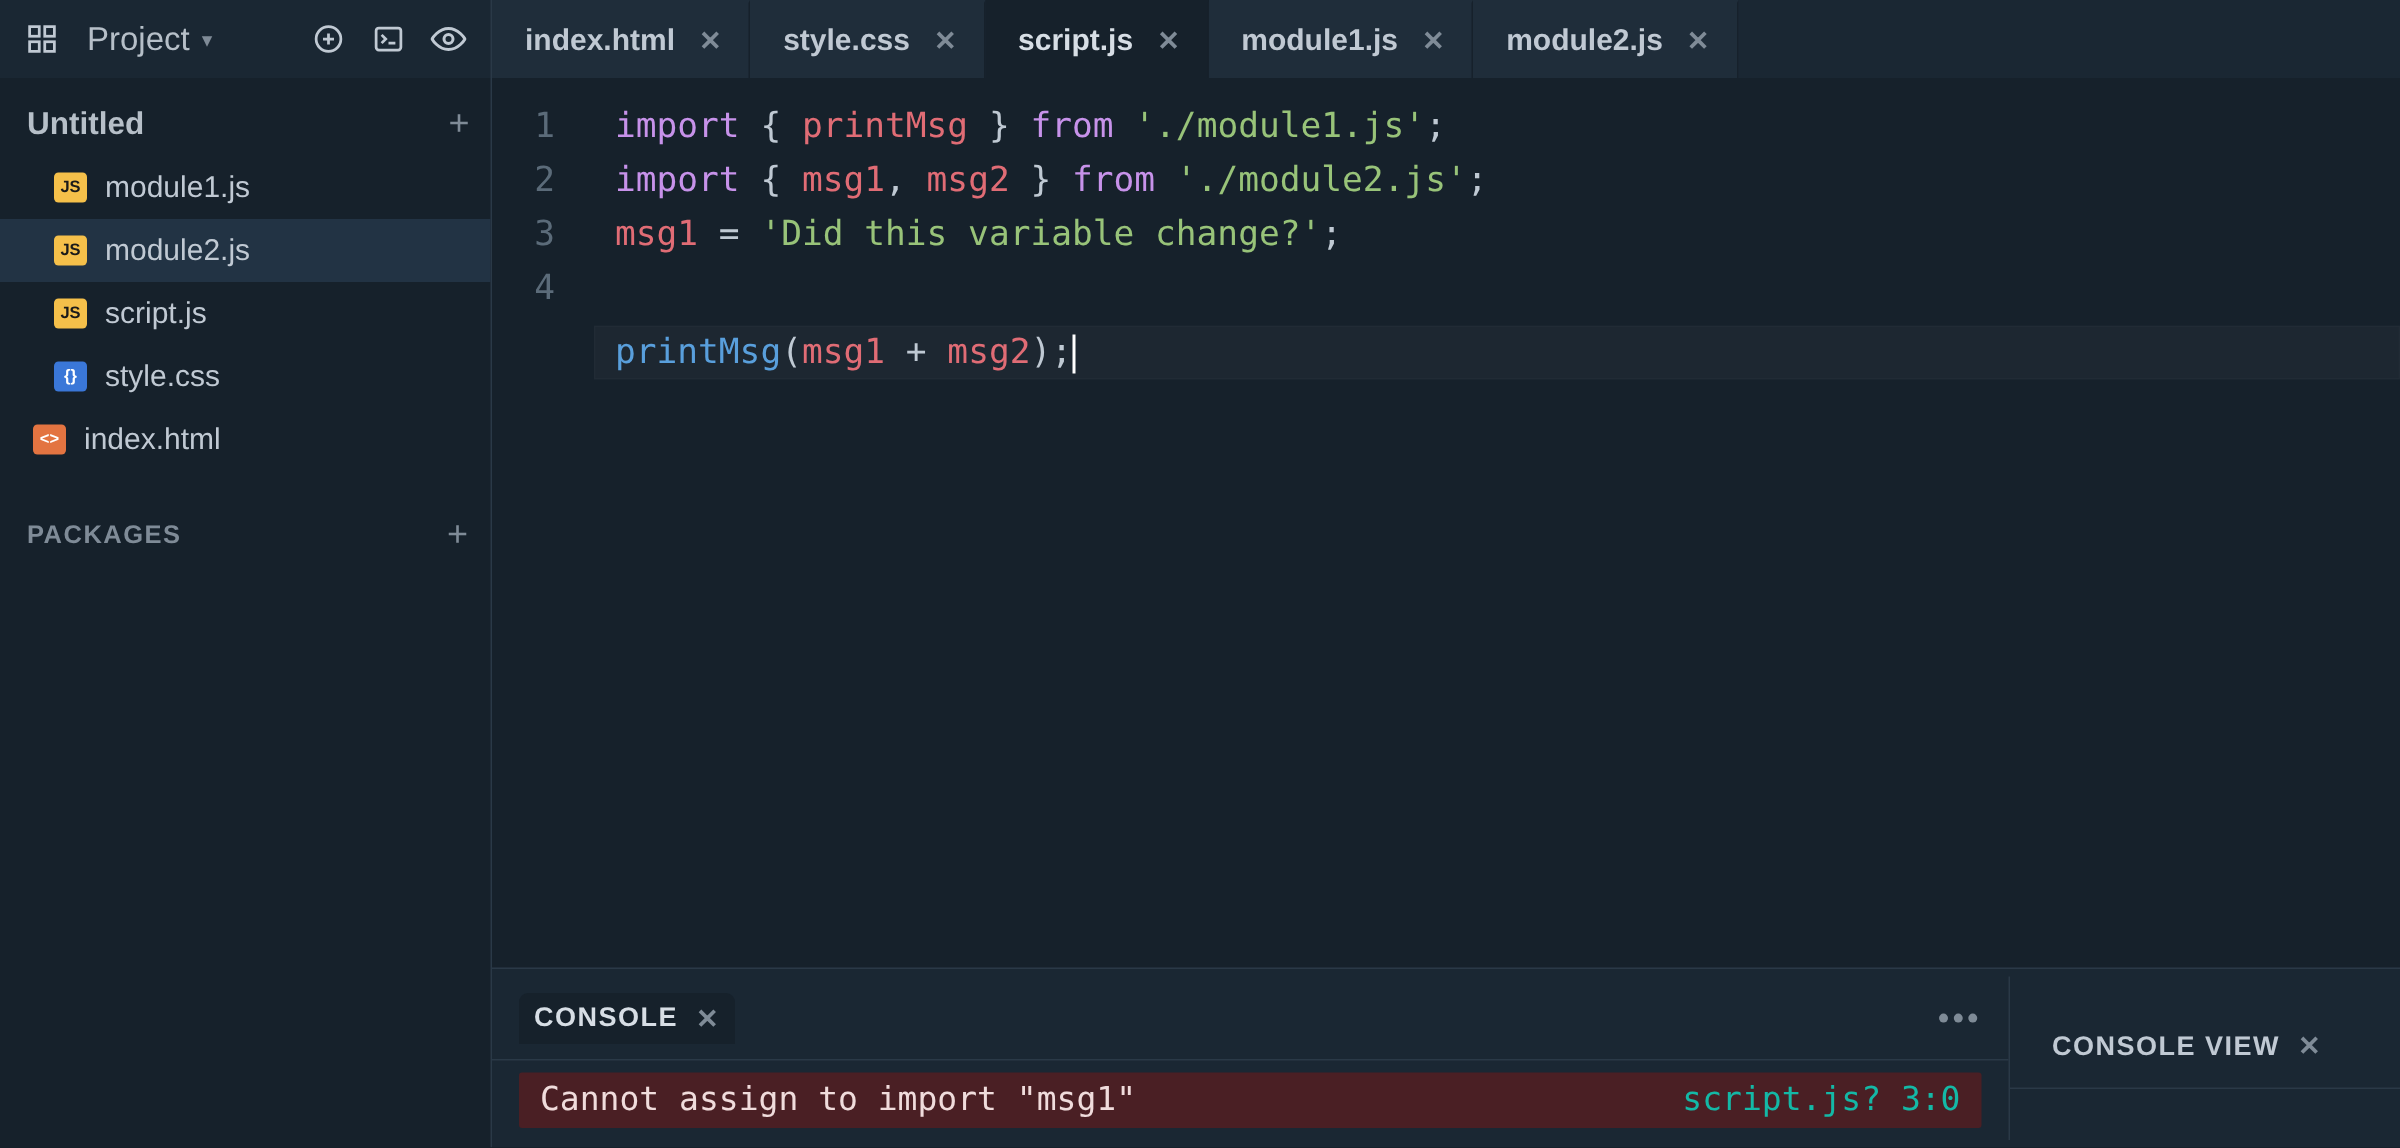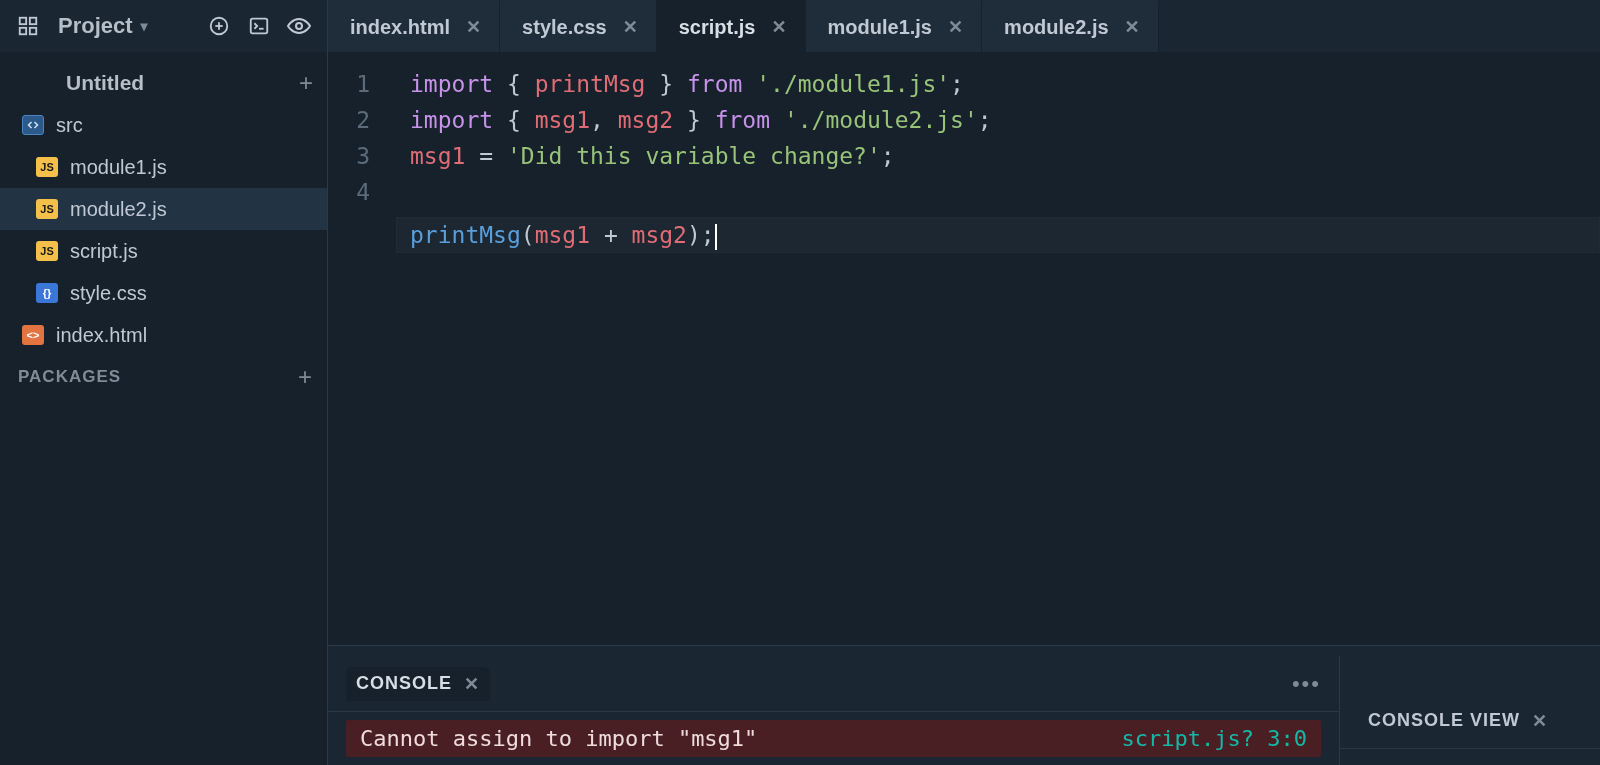--- a/index.html
+++ b/index.html
@@ -77,21 +77,21 @@
     border-radius: 4px;
   }
   .icon-btn svg { display:block; }
 
   .project-btn {
     display: inline-flex;
     align-items: center;
     gap: 8px;
     color: var(--text-head);
     font-size: 22px;
-    font-weight: 700;
+    font-weight: 400;
     cursor: pointer;
     padding: 4px 4px;
     margin-right: auto;
   }
   .project-btn .caret { font-size: 14px; color: var(--text-dim); }
 
   .tabbar {
     display: flex;
     align-items: stretch;
     height: 100%;
@@ -143,27 +143,27 @@
     padding: 0 14px 0 18px;
     font-size: 20px;
     color: var(--text-main);
     cursor: pointer;
     position: relative;
   }
   .side-row.head {
     font-weight: 600;
     color: var(--text-head);
     font-size: 21px;
-    margin-left: 48px;
   }
   .side-row.section {
     color: var(--text-dim);
     font-weight: 700;
     font-size: 17px;
     letter-spacing: 1px;
+    margin-top: 22px;
     cursor: default;
   }
   .side-row.selected {
     background: var(--bg-selected);
   }
   .side-row .plus {
     margin-left: auto;
     color: var(--text-dim);
     font-size: 24px;
     font-weight: 400;
@@ -237,21 +237,21 @@
     height:26px;
     background:#fff;
     vertical-align:middle;
     margin-left:0px;
     animation:none;
   }
 
   
   .bottom {
     display:flex;
-    align-items:flex-end;
+    align-items:center;
     border-top:1px solid var(--border);
     background:var(--bg-tabbar);
     height:120px;
   }
   .panel {
     display:flex;
     flex-direction:column;
   }
   .panel.console { flex:1; border-right:1px solid var(--border); }
   .panel.website { width:260px; }
@@ -368,29 +368,20 @@
   </div>
 
   <div class="main">
 
     <div class="sidebar">
       <div class="side-row head">
         <span>Untitled</span>
         <span class="plus">+</span>
       </div>
 
-      <div class="side-row indent-1">
-        <span class="file-badge src">
-          <svg width="14" height="12" viewBox="0 0 24 24" fill="none" stroke="currentColor" stroke-width="3">
-            <polyline points="9 6 3 12 9 18"></polyline>
-              <polyline points="15 6 21 12 15 18"></polyline>
-          </svg>
-        </span>
-        <span>src</span>
-      </div>
 
       <div class="side-row indent-2">
         <span class="file-badge js">JS</span>
         <span>module1.js</span>
       </div>
       <div class="side-row indent-2 selected">
         <span class="file-badge js">JS</span>
         <span>module2.js</span>
       </div>
       <div class="side-row indent-2">

